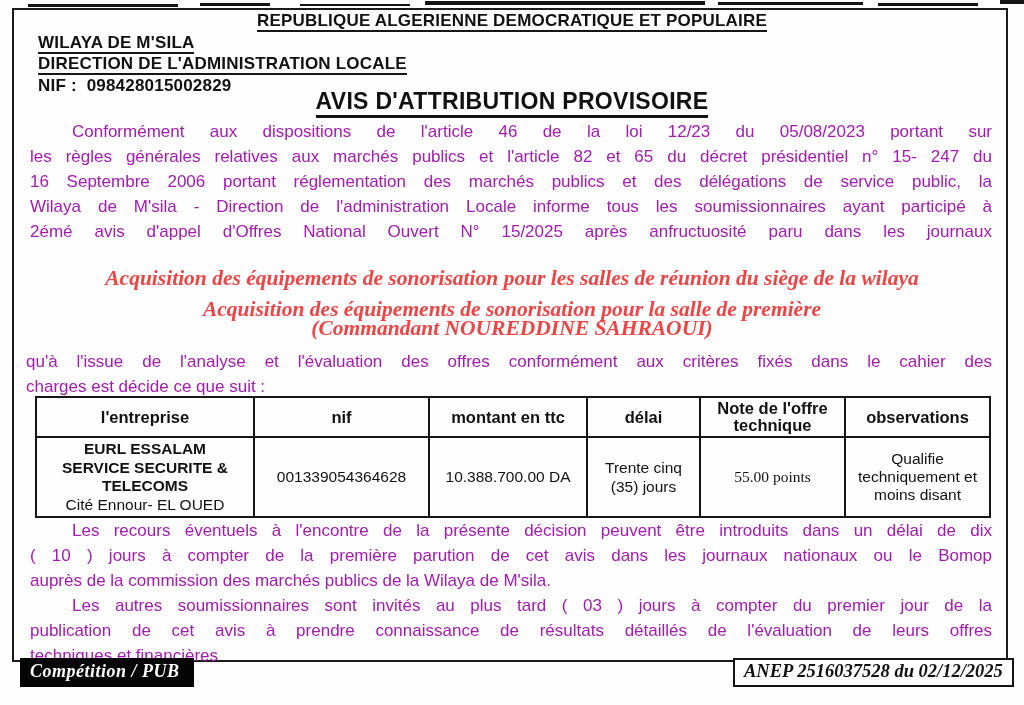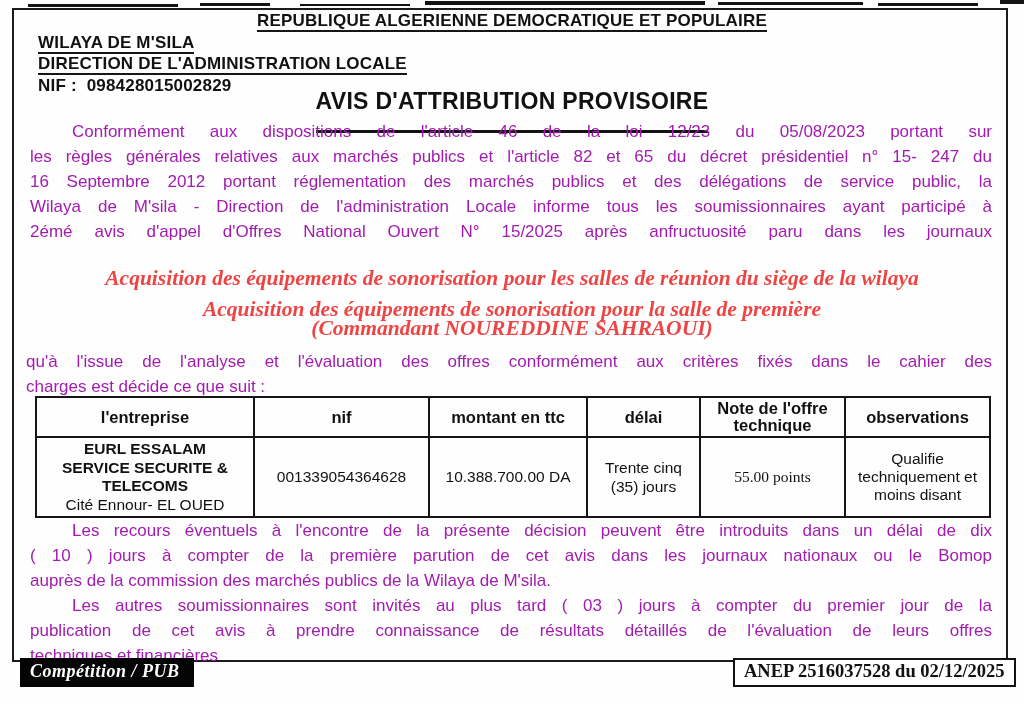--- a/index.html
+++ b/index.html
@@ -15,21 +15,21 @@
   }
   .art { position:absolute; background:#141414; }
 
   .hline { position:absolute; font-weight:bold; font-size:17px; letter-spacing:.2px; }
   .u { border-bottom:2px solid #161616; padding-bottom:0px; }
   .center-line { left:0; width:100%; text-align:center; }
 
   .doc-title { position:absolute; top:88px; left:0; width:100%; text-align:center; }
   .doc-title span {
     font-weight:bold; font-size:23px; letter-spacing:.3px;
-    border-bottom:3px solid #131313; padding-bottom:16px;
+    border-bottom:3px solid #131313; padding-bottom:1px;
   }
 
   .para { position:absolute; left:30px; right:32px; font-size:17px; line-height:25px; color:#a21caf; }
   .jl { text-align:justify; text-align-last:justify; }
   .indent { text-indent:42px; }
 
   .journals { position:absolute; left:30px; top:244px; font-size:17px; }
   .arabic { font-size:18px; font-weight:bold; }
   .serifdate { font-family:"Liberation Serif", serif; font-size:18px; }
 
@@ -57,21 +57,21 @@
   td.obs-cell .cell-line { line-height:18px; }
 
   .journal-box {
     position:absolute; left:20px; top:658px; background:#050505; color:#fdfdfd;
     font-family:"Liberation Serif", serif; font-style:italic; font-weight:bold;
     font-size:18px; padding:3px 14px 5px 10px; letter-spacing:.5px;
   }
   .anep-box {
     position:absolute; left:733px; top:658px; background:#fff;
     border:2px solid #131313; font-family:"Liberation Serif", serif;
-    font-weight:bold; font-size:18.5px; padding:1px 9px 3px; white-space:nowrap;
+    font-weight:bold; font-size:18.5px; padding:1px 9px 3px; white-space:nowrap;font-style:italic;
   }
 </style>
 </head>
 <body>
 
 <div class="page">
 
   <div class="art" style="left:28px;top:4px;width:150px;height:3px"></div>
   <div class="art" style="left:200px;top:3px;width:70px;height:3px"></div>
   <div class="art" style="left:300px;top:4px;width:110px;height:2px"></div>
@@ -96,21 +96,21 @@
     <span>098428015002829</span>
   </div>
 
   <div class="doc-title">
     <span>AVIS D'ATTRIBUTION PROVISOIRE</span>
   </div>
 
   <div class="para" style="top:119px">
     <div class="jl indent">Conformément aux dispositions de l'article 46 de la loi 12/23 du 05/08/2023 portant sur</div>
     <div class="jl">les règles générales relatives aux marchés publics et l'article 82 et 65 du décret présidentiel n° 15- 247 du</div>
-    <div class="jl">16 Septembre 2012 portant réglementation des marchés publics et des délégations de service public, la</div>
+    <div class="jl">16 Septembre 2006 portant réglementation des marchés publics et des délégations de service public, la</div>
     <div class="jl">Wilaya de M'sila - Direction de l'administration Locale informe tous les soumissionnaires ayant participé à</div>
     <div class="jl">2émé avis d'appel d'Offres National Ouvert N° 15/2025 après anfructuosité paru dans les journaux</div>
   </div>
 
 
   <div class="ptitle" style="top:266px">Acquisition des équipements de sonorisation pour les salles de réunion du siège de la wilaya</div>
   <div class="ptitle" style="top:297px">Acquisition des équipements de sonorisation pour la salle de première</div>
   <div class="ptitle" style="top:316px">(Commandant NOUREDDINE SAHRAOUI)</div>
 
   <div class="para" style="top:349px;left:26px">

